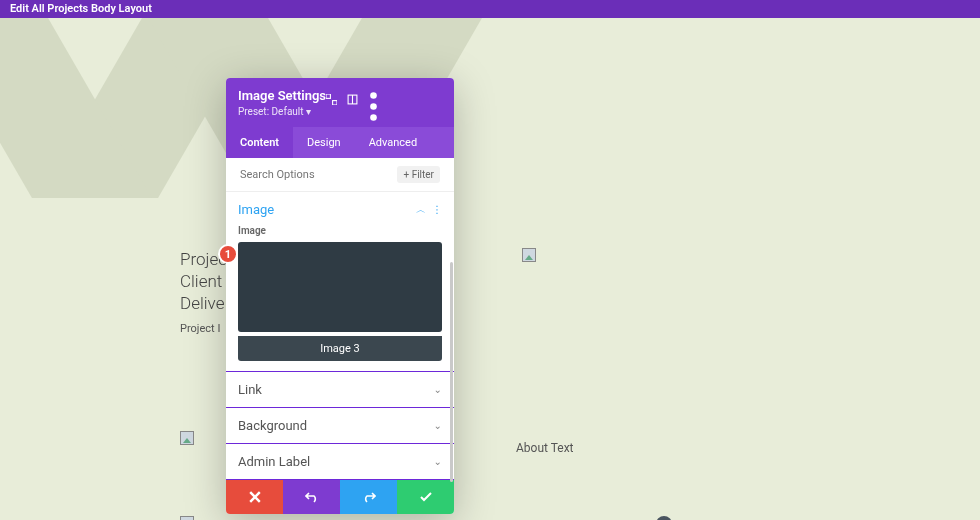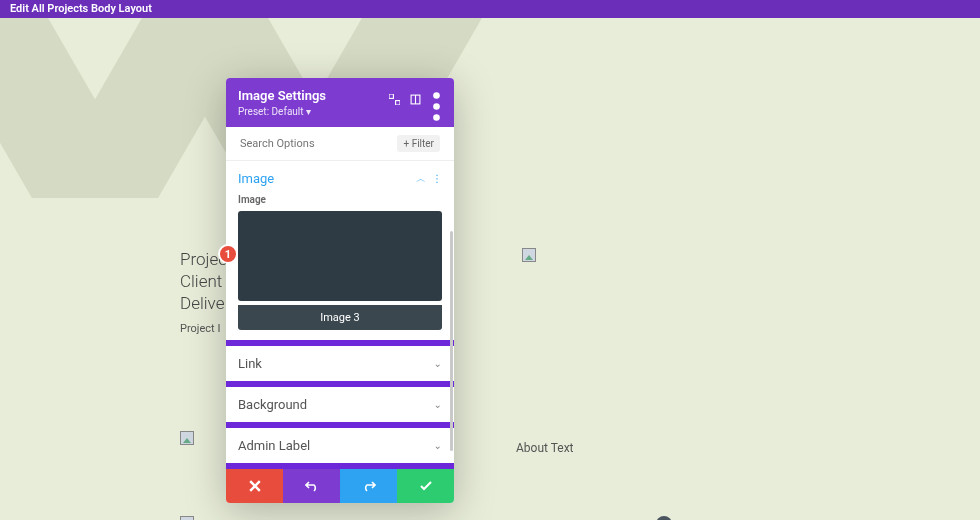--- a/index.html
+++ b/index.html
@@ -20,32 +20,32 @@
 .thumb.t1{left:522px;top:230px}
 .thumb.t2{left:180px;top:413px}
 .thumb.t3{left:180px;top:498px}
 .about{position:absolute;left:516px;top:405px}
 .about h1{font-size:38px;font-weight:300;color:#222}
 .about p{font-size:12px;color:#555;margin-top:18px}
 .add-btn{position:absolute;left:656px;top:498px;width:16px;height:16px;border-radius:50%;background:#4a5560;color:#fff;font-size:12px;line-height:16px;text-align:center}
 
 .modal{position:absolute;left:226px;top:78px;width:228px;background:#fff;border-radius:4px;box-shadow:0 8px 40px rgba(0,0,0,0.25);overflow:hidden}
 .modal-head{background:#7e3bd0;color:#fff;padding:10px 12px}
-.modal-title-row{display:flex;align-items:center;justify-content:space-between}
+.modal-title-row{display:flex;align-items:center;}
 .modal-title{font-size:13px;font-weight:600}
 .head-icons{display:flex;gap:10px;align-items:center}
 .head-icons span{width:11px;height:11px;display:inline-block;cursor:pointer}
 .preset{font-size:10px;opacity:.85;margin-top:3px}
 .tabs{display:flex;background:#8a4bd8}
 .tab{flex:none;padding:9px 14px;font-size:11px;color:#fff;cursor:pointer}
 .tab.active{background:#7e3bd0;font-weight:600}
 .search-row{display:flex;align-items:center;justify-content:space-between;padding:8px 14px;border-bottom:1px solid #eee}
 .search-row input{border:none;font-size:11px;color:#999;outline:none;width:120px}
 .filter-btn{font-size:10px;color:#666;background:#f1f1f1;padding:3px 6px;border-radius:3px;cursor:pointer}
-.section{padding:10px 12px;border-bottom:6px solid #6d28d9}
+.section{padding:10px 12px;border-bottom:1px solid #6d28d9}
 .sec-head{display:flex;justify-content:space-between;align-items:center;cursor:pointer}
 .sec-title{font-size:13px;color:#555}
 .sec-title.open{color:#2ea3f2}
 .sec-icons{display:flex;gap:6px;align-items:center;color:#2ea3f2;font-size:10px}
 .chev-down{font-size:10px;color:#888}
 .img-label{font-size:10px;color:#666;margin-top:8px;font-weight:600}
 .img-preview{margin-top:6px;background:#2f3b44;height:90px;border-radius:3px;position:relative}
 .img-cap{background:#3b474f;color:#fff;font-size:11px;text-align:center;padding:6px 0;border-radius:0 0 3px 3px;margin-top:4px}
 .footer-btns{display:flex;height:34px}
 .fbtn{flex:1;display:flex;align-items:center;justify-content:center;color:#fff;cursor:pointer}
@@ -109,20 +109,25 @@
         <span><svg viewBox="0 0 4 12">
               <circle cx="2" cy="2" r="1.2" fill="#fff"></circle>
               <circle cx="2" cy="6" r="1.2" fill="#fff"></circle>
               <circle cx="2" cy="10" r="1.2" fill="#fff"></circle>
             </svg></span>
       </div>
     </div>
     <div class="preset"><span>Preset: Default</span> <span>▾</span></div>
   </div>
 
+  <div class="tabs">
+    <div class="tab active">Content</div>
+    <div class="tab">Design</div>
+    <div class="tab">Advanced</div>
+  </div>
 
   <div class="search-row">
     <input placeholder="Search Options" style="">
     <div class="filter-btn">+ <span>Filter</span></div>
   </div>
 
   <div style="position:relative">
     <div class="scroll-ind"></div>
 
     <div class="section">

